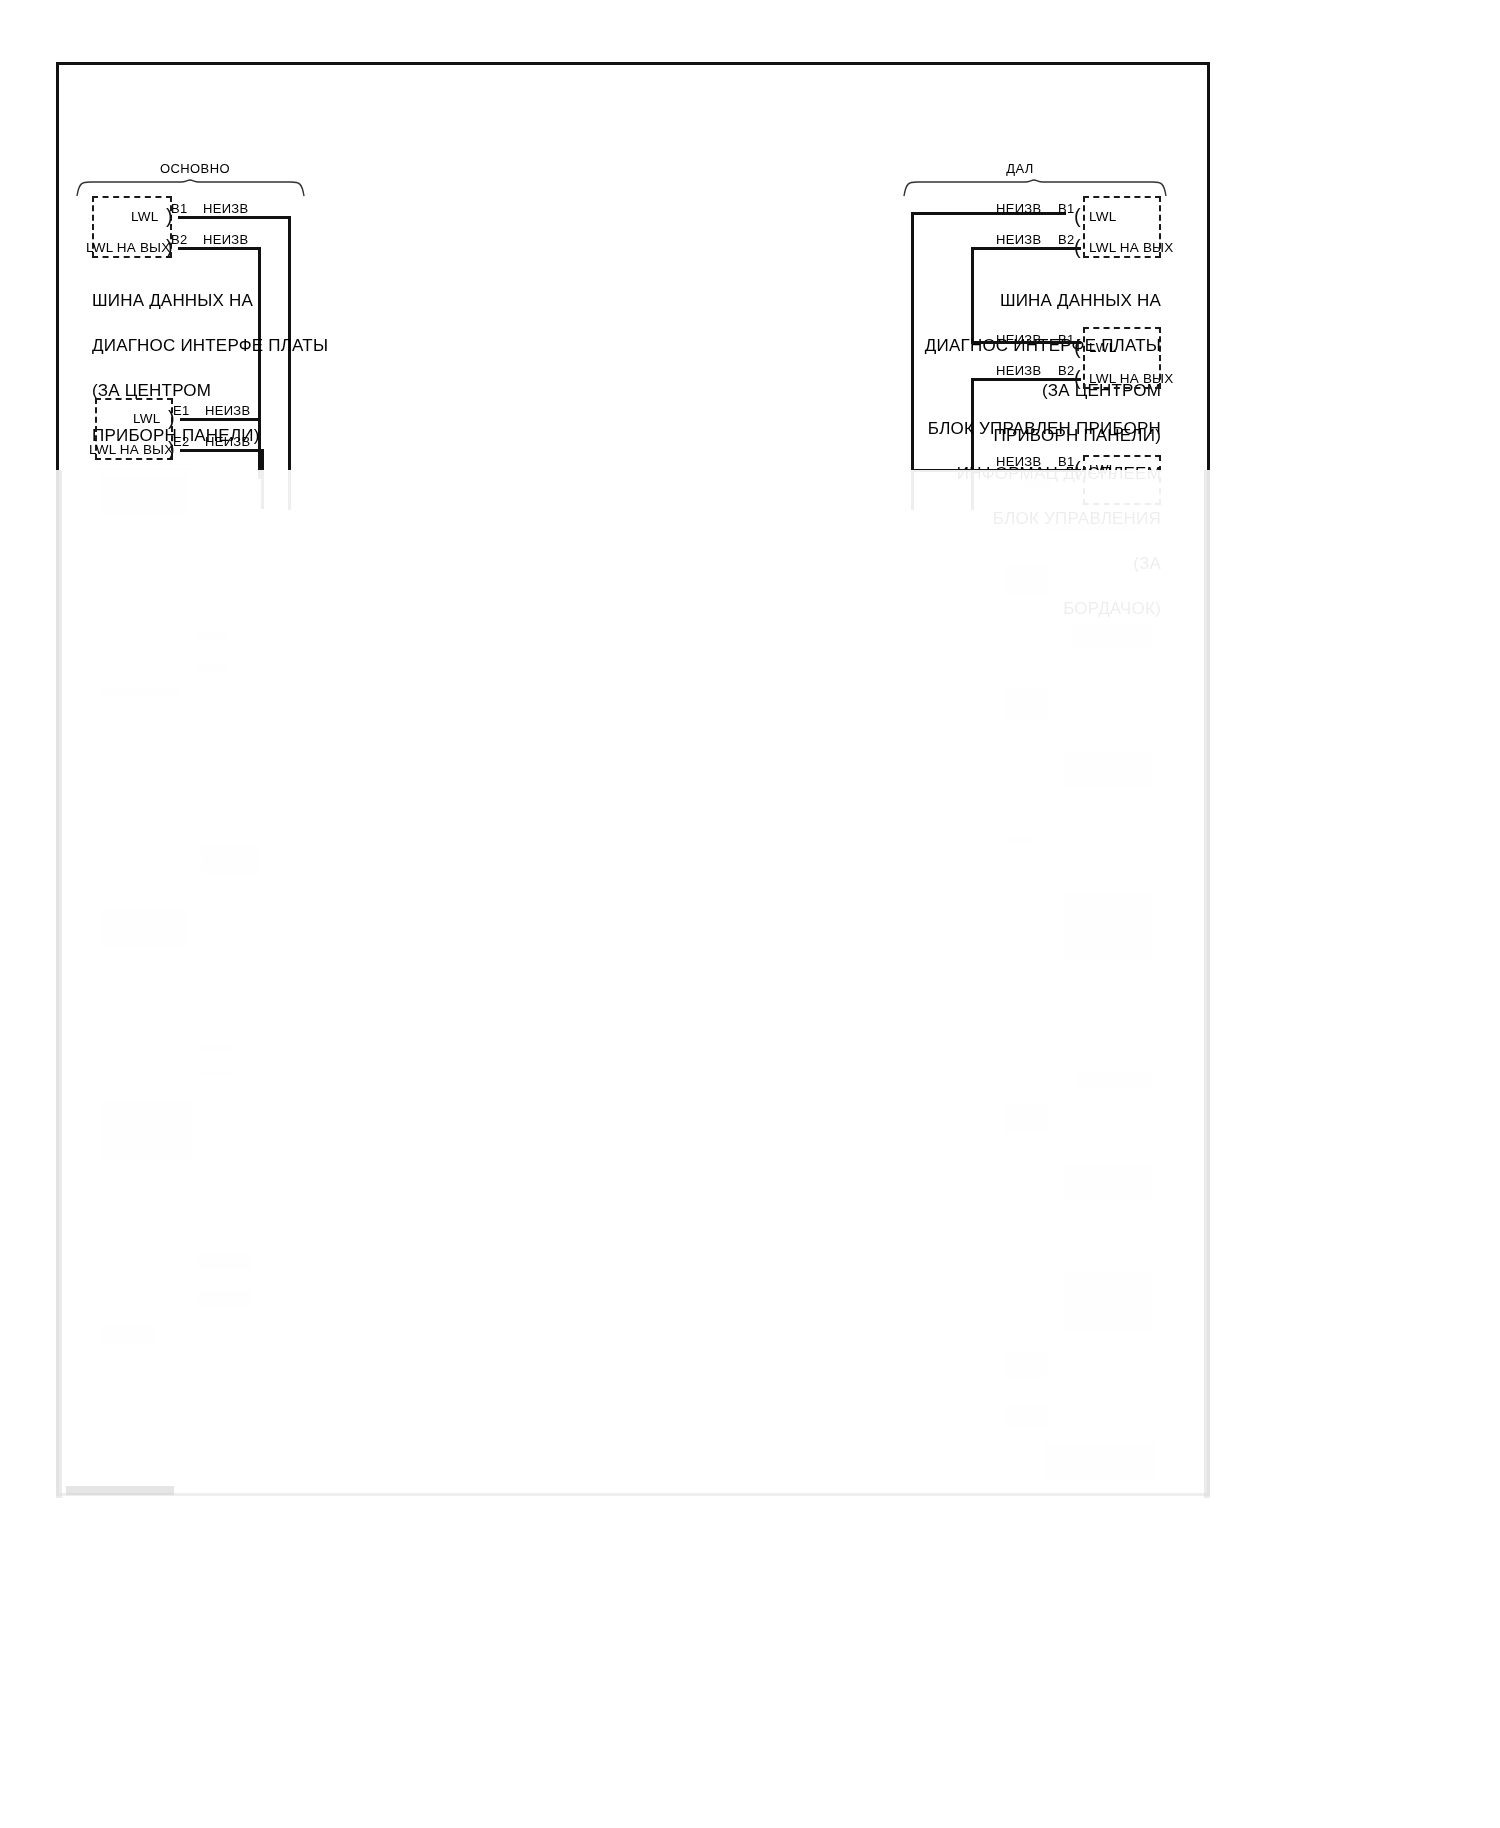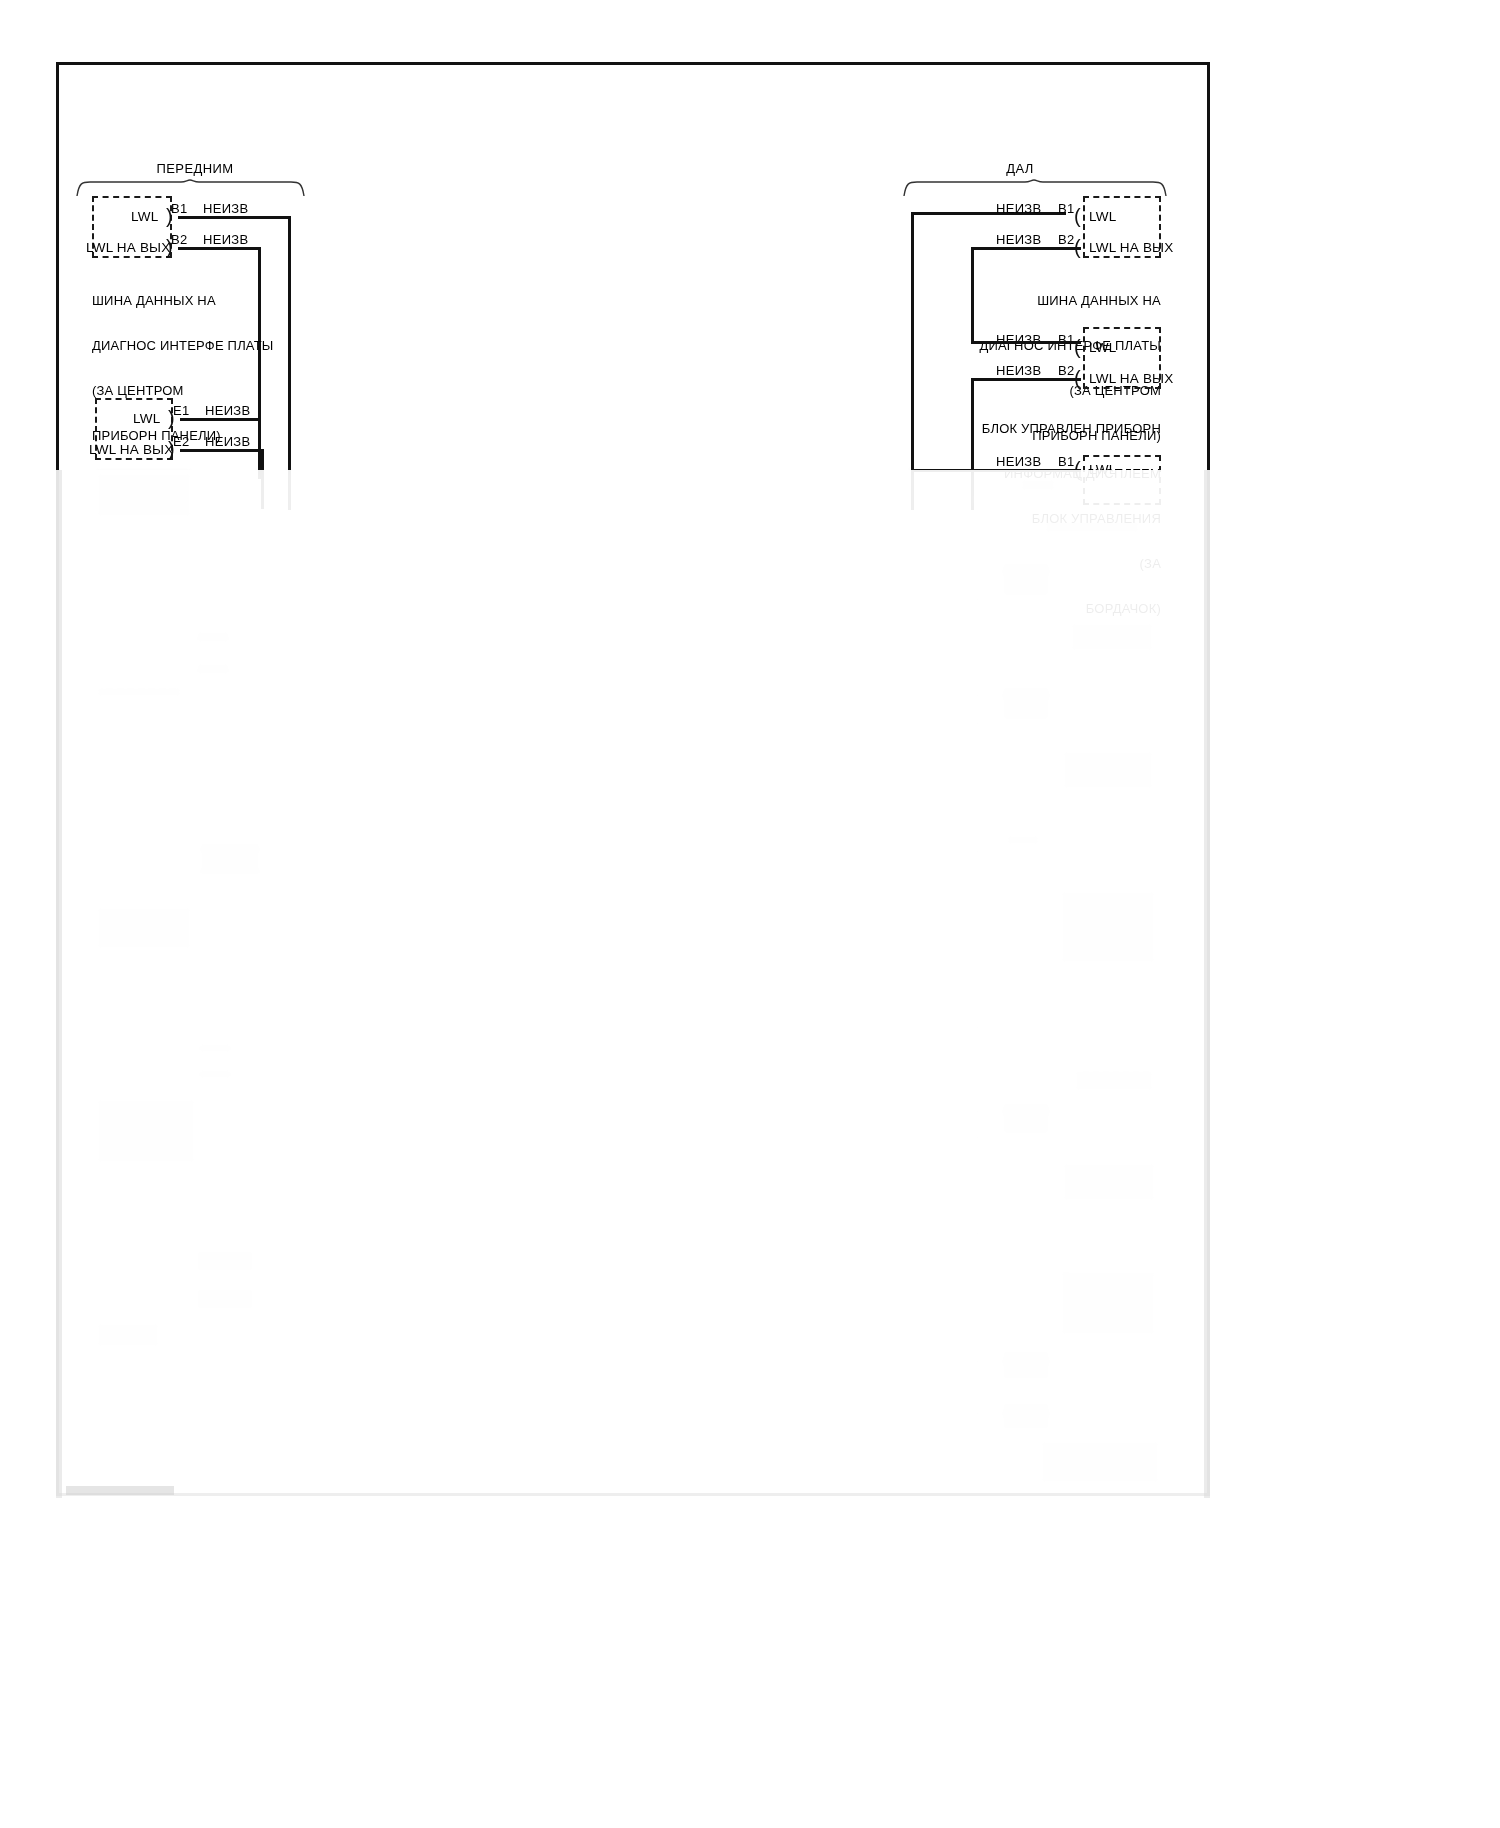--- a/index.html
+++ b/index.html
@@ -42,21 +42,21 @@
     position:absolute;font-size:13px;white-space:nowrap;letter-spacing:.3px;
   }
   .wire-lbl{
     position:absolute;font-size:13px;white-space:nowrap;letter-spacing:.3px;
     font-weight:400;
   }
   .term-txt{
     position:absolute;font-size:13.5px;white-space:nowrap;letter-spacing:.2px;
   }
   .blk-cap{
-    position:absolute;font-size:13px;line-height:15px;white-space:pre;
+    position:absolute;font-size:17px;line-height:15px;white-space:pre;
     letter-spacing:.2px;
   }
   .blk-cap.right{text-align:right;}
   .blk-cap.left{text-align:left;}
 
   
   .arc{position:absolute;font-size:20px;line-height:1;color:#111;}
 
   
   #fade-mask{
@@ -88,21 +88,21 @@
     background:#d8d8d8;opacity:.5;
   }
 </style>
 </head>
 <body>
 
 <div id="diagram">
 
   <div id="page-frame"></div>
 
-  <div class="grp-label" style="left:100px;top:161px;width:190px;">ПЕРЕДНИМ</div>
+  <div class="grp-label" style="left:100px;top:161px;width:190px;">ОСНОВНО</div>
 
   <svg class="brace" style="left:76px;top:179px;" width="230" height="18">
     <path d="M1,17 C3,4 6,3 14,3 L105,3 C110,3 111,1 114,1 C117,1 118,3 123,3 L215,3 C223,3 226,4 228,17" fill="none" stroke="#333" stroke-width="1.4"></path>
   </svg>
 
   <div class="conn-box" style="left:92px;top:196px;width:80px;height:62px;"></div>
 
   <div class="term-txt" style="left:131px;top:209px;">LWL</div>
   <div class="term-txt" style="left:86px;top:240px;">LWL НА ВЫХ</div>
 

